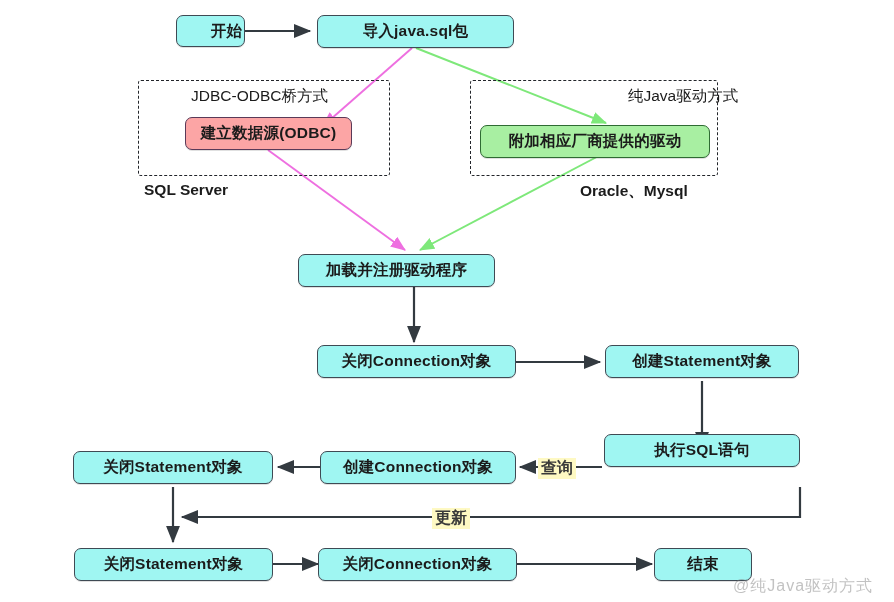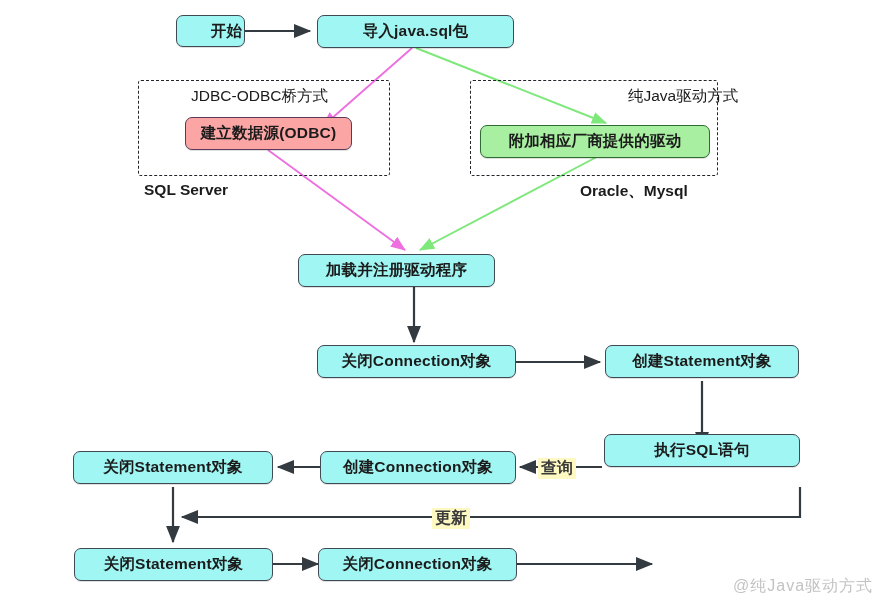--- a/index.html
+++ b/index.html
@@ -207,17 +207,20 @@
     <span>执行SQL语句</span>
   </div>
   <div class="edge-label" style="left:538px; top:458px;">查询</div>
 
   <div class="node" style="left:74px; top:548px; width:199px; height:33px;">
     <span>关闭Statement对象</span>
   </div>
   <div class="node" style="left:318px; top:548px; width:199px; height:33px;">
     <span>关闭Connection对象</span>
   </div>
+  <div class="node" style="left:654px; top:548px; width:98px; height:33px;">
+    <span>结束</span>
+  </div>
   <div class="edge-label" style="left:432px; top:508px;">更新</div>
 
   <div class="watermark" style="left:733px; top:576px;">@纯Java驱动方式</div>
 
 </div>
 
 </body></html>

